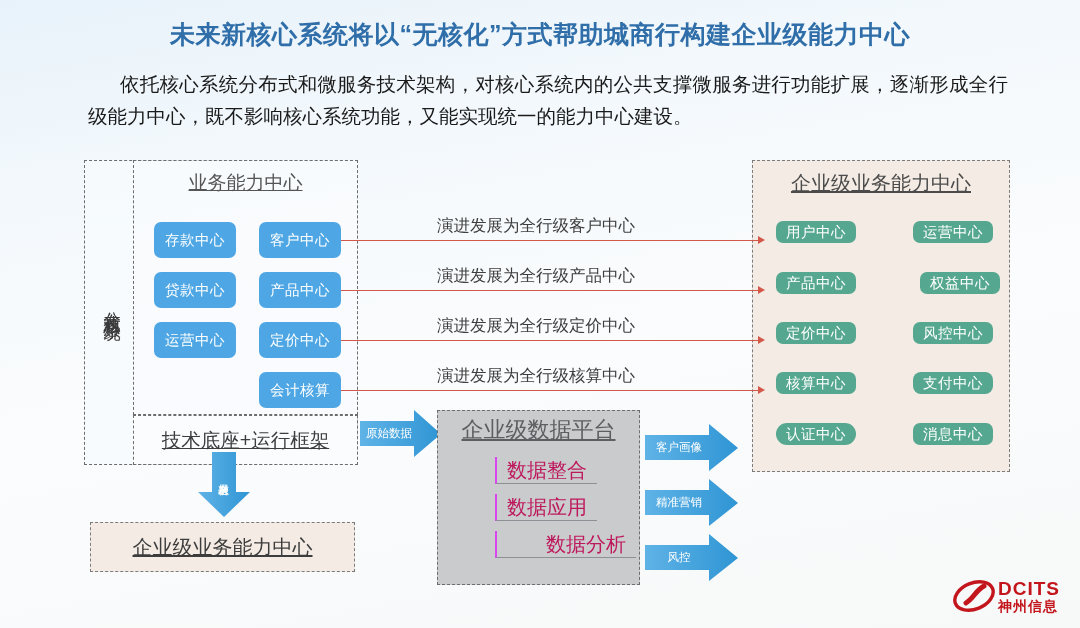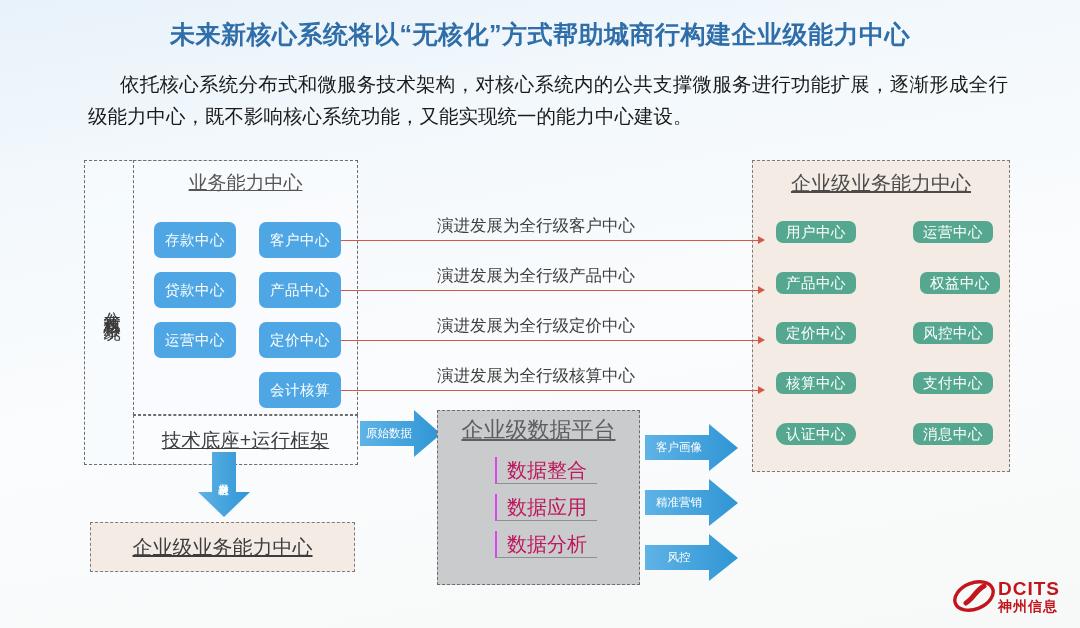--- a/index.html
+++ b/index.html
@@ -167,21 +167,21 @@
   <svg class="svgarrow" style="left:360px;top:410px;" width="82" height="48" viewBox="0 0 82 48">
     <polygon points="0,11 54,11 54,0 81,24 54,47 54,36 0,36" fill="url(#gblue)"></polygon>
   </svg>
   <div class="btxt" style="left:362px;top:424px;width:54px;height:18px;">原始数据</div>
 
   <div class="dbox" id="data-platform"></div>
   <div class="sec-title" id="t-data">企业级数据平台</div>
 
   <div class="drow" style="top:457px;">数据整合</div>
   <div class="drow" style="top:494px;">数据应用</div>
-  <div class="drow" style="top:531px;">数据分析</div>
+  <div class="drow" style="top:531px;padding-left:39px;">数据分析</div>
 
   <svg class="svgarrow" style="left:645px;top:424px;" width="94" height="48" viewBox="0 0 94 48">
     <polygon points="0,11 64,11 64,0 93,24 64,47 64,36 0,36" fill="url(#gblue)"></polygon>
   </svg>
   <div class="btxt" style="left:648px;top:438px;width:62px;height:18px;">客户画像</div>
 
   <svg class="svgarrow" style="left:645px;top:479px;" width="94" height="48" viewBox="0 0 94 48">
     <polygon points="0,11 64,11 64,0 93,24 64,47 64,36 0,36" fill="url(#gblue)"></polygon>
   </svg>
   <div class="btxt" style="left:648px;top:493px;width:62px;height:18px;">精准营销</div>

